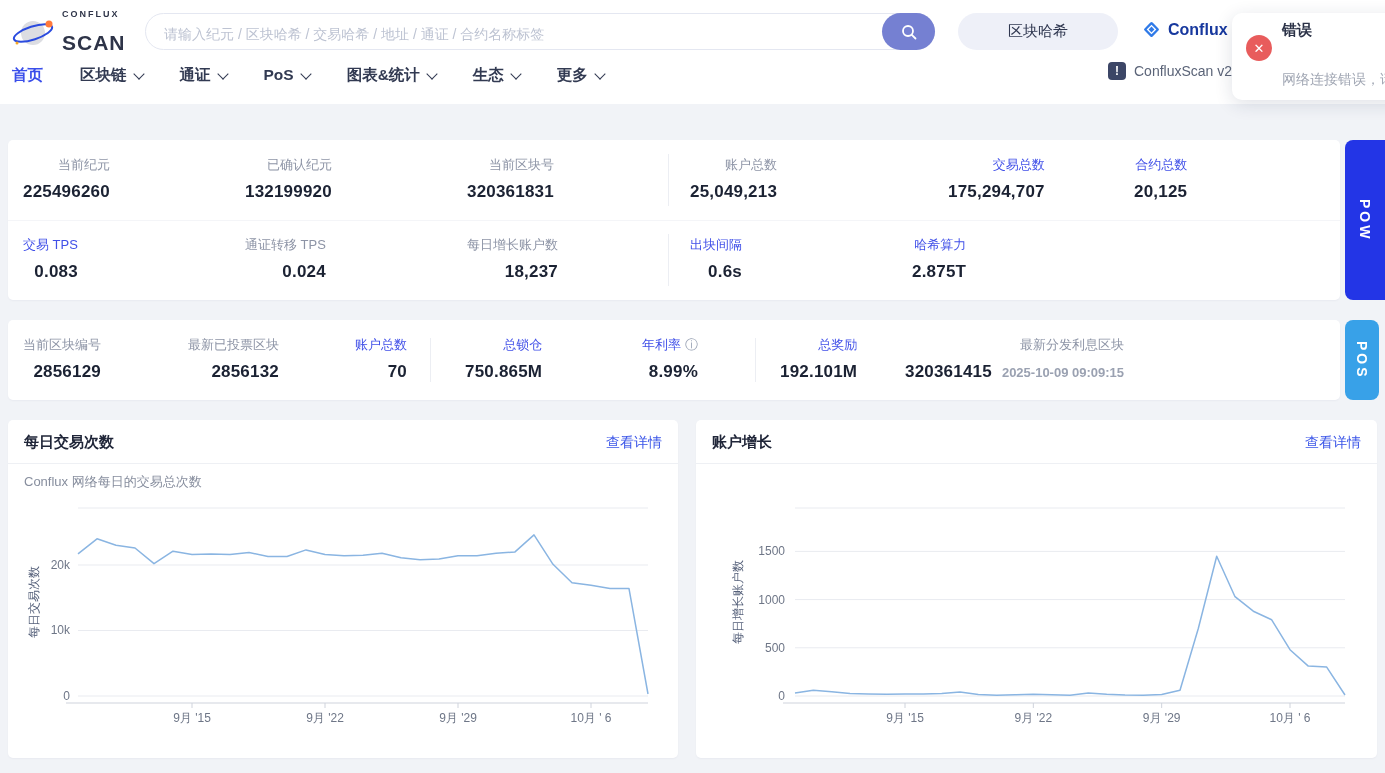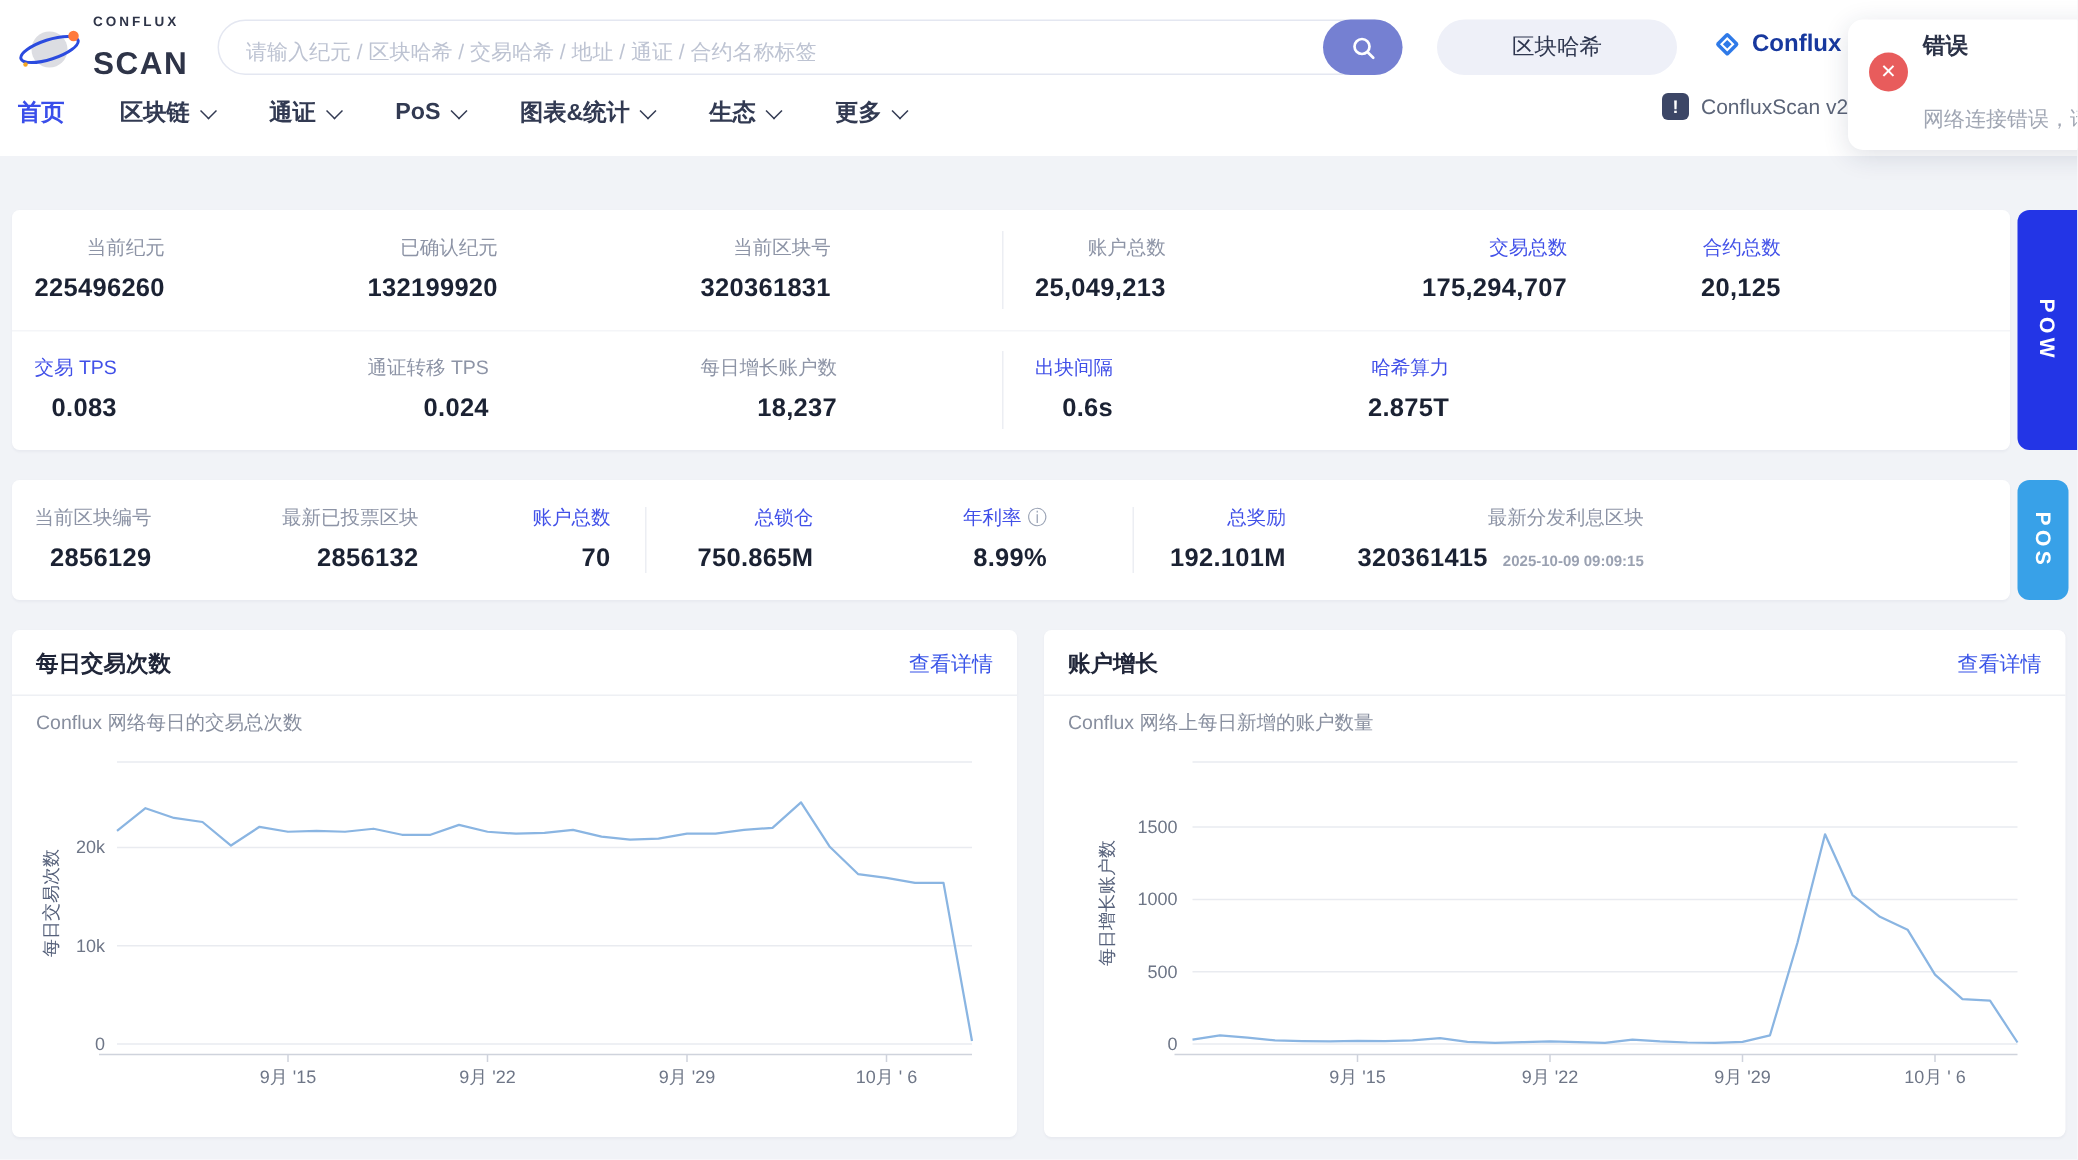--- a/index.html
+++ b/index.html
@@ -39,21 +39,21 @@
   .toast-msg{position:absolute;left:50px;top:58px;font-size:14px;color:#a0a6b3;white-space:nowrap;}
   
   .card{position:absolute;background:#fff;border-radius:5px;box-shadow:0 1px 2px rgba(27,35,64,.04);}
   .pow-card{left:8px;top:140px;width:1332px;height:160px;}
   .pos-card{left:8px;top:320px;width:1332px;height:80px;}
   .stat-row{position:relative;height:80px;text-align:right;}
   .stat{position:absolute;top:16px;}
   .slabel{font-size:13px;color:#8d94a6;}
   .slabel.blue{color:#4150e8;}
   .sval{font-size:17px;font-weight:700;color:#1b2233;margin-top:8px;letter-spacing:.2px;}
-  .ts{font-size:10px;font-weight:700;color:#9aa1b1;margin-left:10px;letter-spacing:0;}
+  .ts{font-size:13px;font-weight:700;color:#9aa1b1;margin-left:10px;letter-spacing:0;}
   .info-i{color:#9aa3b5;font-size:13px;font-weight:400;margin-left:4px;}
   .hline{position:absolute;left:0;top:80px;width:100%;height:1px;background:#f4f5f8;}
   .vline{position:absolute;width:1px;background:#eceef3;}
   .pow-card .vline.r1{left:660px;top:14px;height:52px;}
   .pow-card .vline.r2{left:660px;top:94px;height:52px;}
   .pos-card .vline.d1{left:422px;top:18px;height:44px;}
   .pos-card .vline.d2{left:747px;top:18px;height:44px;}
   
   .side-tab{position:absolute;display:flex;align-items:center;justify-content:center;z-index:5;cursor:pointer;}
   .side-tab span{writing-mode:vertical-rl;letter-spacing:3px;font-weight:700;font-size:14px;color:#fff;}
@@ -270,21 +270,20 @@
           <text x="30" y="102" text-anchor="middle" font-size="12" fill="#55607a" transform="rotate(-90 30 102)">每日交易次数</text>
           <polyline points="70.0,53.9 89.0,38.8 108.0,45.3 127.0,48.0 146.0,63.7 165.0,51.2 184.0,54.5 203.0,53.9 222.0,54.5 241.0,52.5 260.0,56.5 279.0,56.5 298.0,49.9 317.0,54.5 336.0,55.8 355.0,55.2 374.0,53.2 393.0,57.8 412.0,59.7 431.0,59.1 450.0,55.8 469.0,55.8 488.0,53.2 507.0,51.9 526.0,34.9 545.0,64.3 564.0,82.7 583.0,85.3 602.0,88.6 621.0,88.6 640.0,194.0" fill="none" stroke="#8ab5e2" stroke-width="1.5" stroke-linejoin="round"></polyline>
         </svg></div>
   </section>
 
   <section class="card chart-card c1">
     <div class="chart-head">
       <span class="chart-title">账户增长</span>
       <a class="chart-link">查看详情</a>
     </div>
-    <div class="chart-sub">Conflux 网络上每日新增的账户数量</div>
     <div class="chart-plot"><svg width="681" height="258">
           <line x1="99" x2="649" y1="196" y2="196" stroke="#e9ebf0" stroke-width="1"></line>
           <text x="89" y="200" text-anchor="end" font-size="12" fill="#6e7687">0</text>
           <line x1="99" x2="649" y1="147.7948717948718" y2="147.7948717948718" stroke="#e9ebf0" stroke-width="1"></line>
           <text x="89" y="151.7948717948718" text-anchor="end" font-size="12" fill="#6e7687">500</text>
           <line x1="99" x2="649" y1="99.58974358974359" y2="99.58974358974359" stroke="#e9ebf0" stroke-width="1"></line>
           <text x="89" y="103.58974358974359" text-anchor="end" font-size="12" fill="#6e7687">1000</text>
           <line x1="99" x2="649" y1="51.38461538461539" y2="51.38461538461539" stroke="#e9ebf0" stroke-width="1"></line>
           <text x="89" y="55.38461538461539" text-anchor="end" font-size="12" fill="#6e7687">1500</text>
           <line x1="99" x2="649" y1="8" y2="8" stroke="#e9ebf0"></line>

